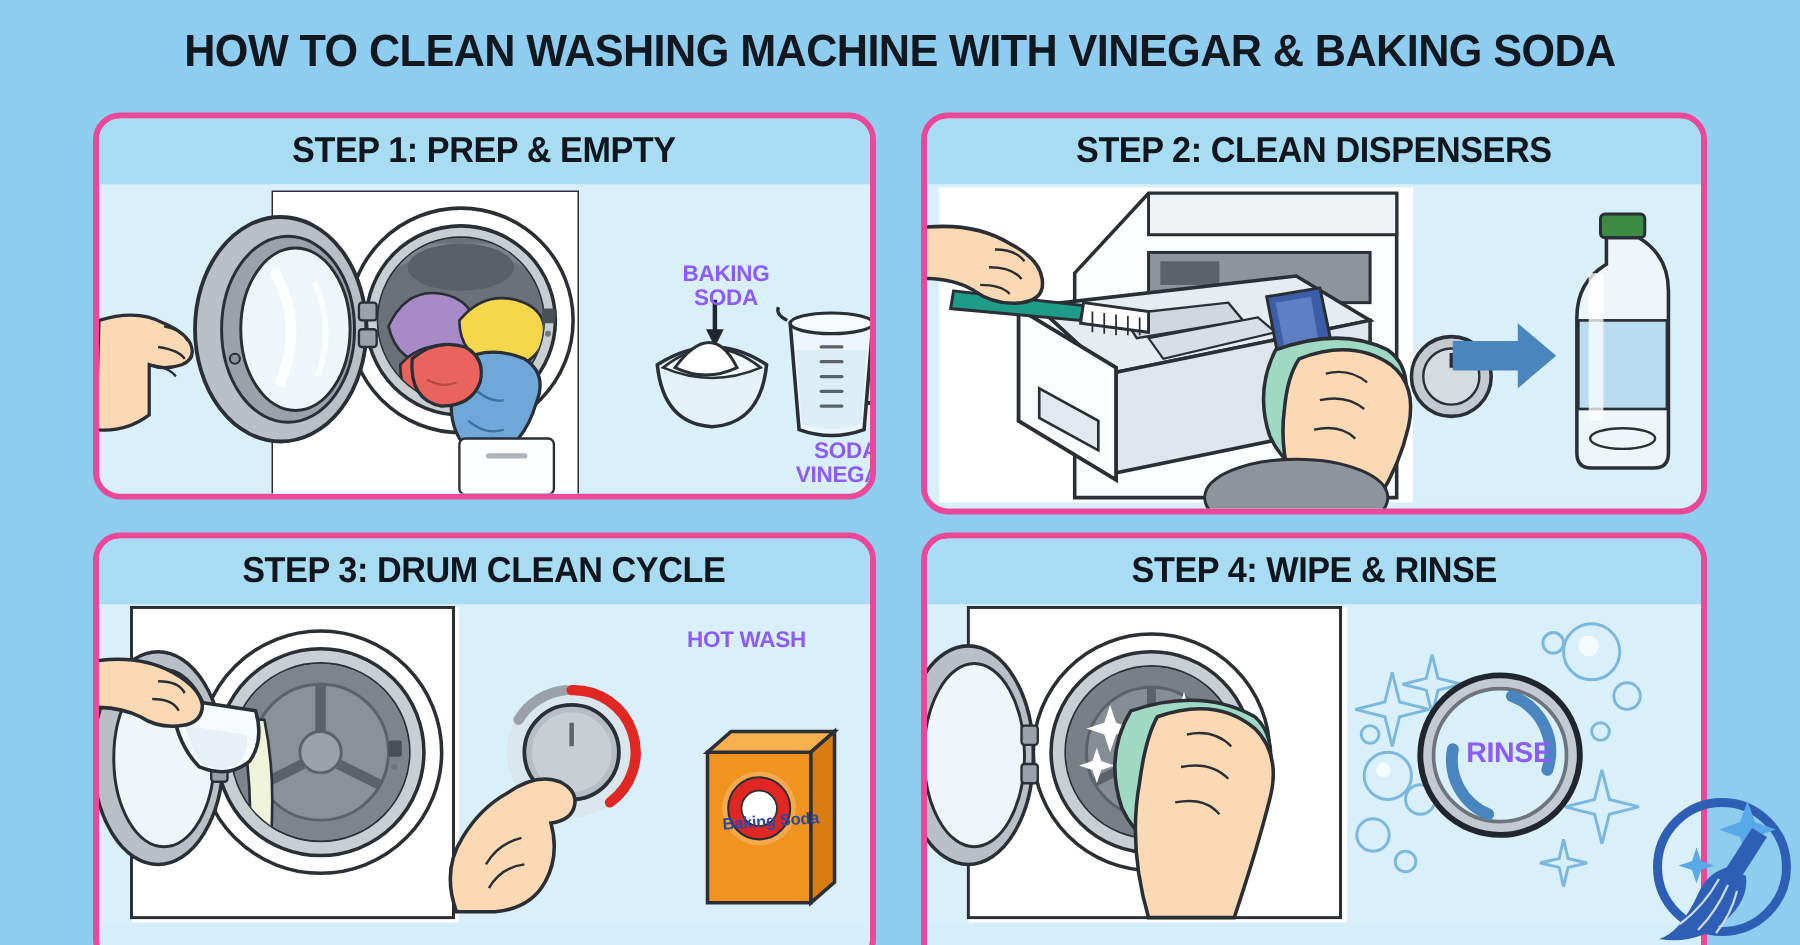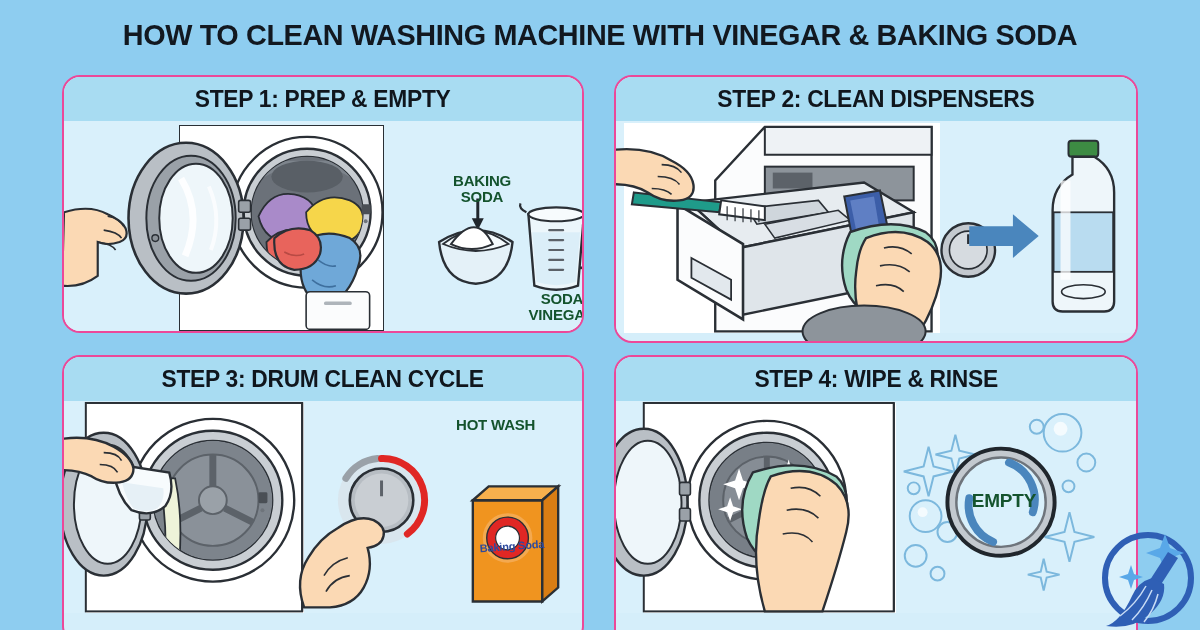--- a/index.html
+++ b/index.html
@@ -20,21 +20,21 @@
     font-weight:bold;
     letter-spacing:-0.4px;
     color:#121820;
     font-family:"Liberation Sans", sans-serif;
     transform:scaleX(0.96);
     white-space:nowrap;
   }
 
   .panel {
     position:absolute;
-    border:2px solid #ec4899;
+    border:4px solid #ec4899;
     border-radius:18px;
     background:#d5eefa;
     overflow:hidden;
   }
   #panel-1 { left:62px;  top:75px;  width:522px; height:258px; }
   #panel-2 { left:614px; top:75px;  width:524px; height:268px; }
   #panel-3 { left:62px;  top:355px; width:522px; height:289px; }
   #panel-4 { left:614px; top:355px; width:524px; height:324px; }
 
   .panel-header {
@@ -50,21 +50,21 @@
 
   .illus-white {
     position:absolute;
     background:#ffffff;
     border:1.5px solid #2a2f35;
   }
 
   .label {
     position:absolute;
     font-weight:bold;
-    color:#14532d;
+    color:#8b5cf6;
     text-align:center;
     line-height:1.08;
     letter-spacing:-0.2px;
     white-space:pre-line;
   }
 
   svg { display:block; overflow:visible; }
   .sc { position:absolute; inset:0; }
 </style>
 </head>
@@ -355,21 +355,21 @@
           <path d="M428 172 l3 -13 l3 13 l13 3 l-13 3 l-3 13 l-3 -13 l-13 -3z"></path>
         </g>
 
         <g transform="translate(388,102)">
           <circle cx="0" cy="0" r="54" fill="#c3c9cf" stroke="#20262c" stroke-width="4"></circle>
           <circle cx="0" cy="0" r="45" fill="#d9f0fb" stroke="#6e747b" stroke-width="2.5"></circle>
           <path d="M8 -40 A40 40 0 0 1 32 10" stroke="#4a86bd" stroke-width="8" fill="none" stroke-linecap="round"></path>
           <path d="M-32 -4 A40 40 0 0 0 -8 40" stroke="#4a86bd" stroke-width="8" fill="none" stroke-linecap="round"></path>
         </g>
       </svg>
-      <div class="label" style="left:352px; top:90px; width:72px; font-size:19px;">EMPTY</div>
+      <div class="label" style="left:352px; top:90px; width:72px; font-size:19px;">RINSE</div>
     </div>
   </div>
 
   <svg style="position:absolute; left:1098px; top:528px; width:100px; height:100px;" viewBox="0 0 100 100">
     <circle cx="50" cy="50" r="43" fill="none" stroke="#2f5fb5" stroke-width="6"></circle>
     <path d="M62 20 l5 -14 l5 14 l14 5 l-14 5 l-5 14 l-5 -14 l-14 -5z" fill="#59a8e8"></path>
     <path d="M30 46 l3 -9 l3 9 l9 3 l-9 3 l-3 9 l-3 -9 l-9 -3z" fill="#59a8e8"></path>
     <path d="M70 24 L52 52 L62 58 L80 30 Z" fill="#2f5fb5"></path>
     <path d="M54 50 q-14 4 -20 18 q-12 26 -26 30 q26 4 44 -12 q16 -14 14 -30z" fill="#2f5fb5"></path>
     <g stroke="#c8dcf5" stroke-width="1.5" fill="none">

